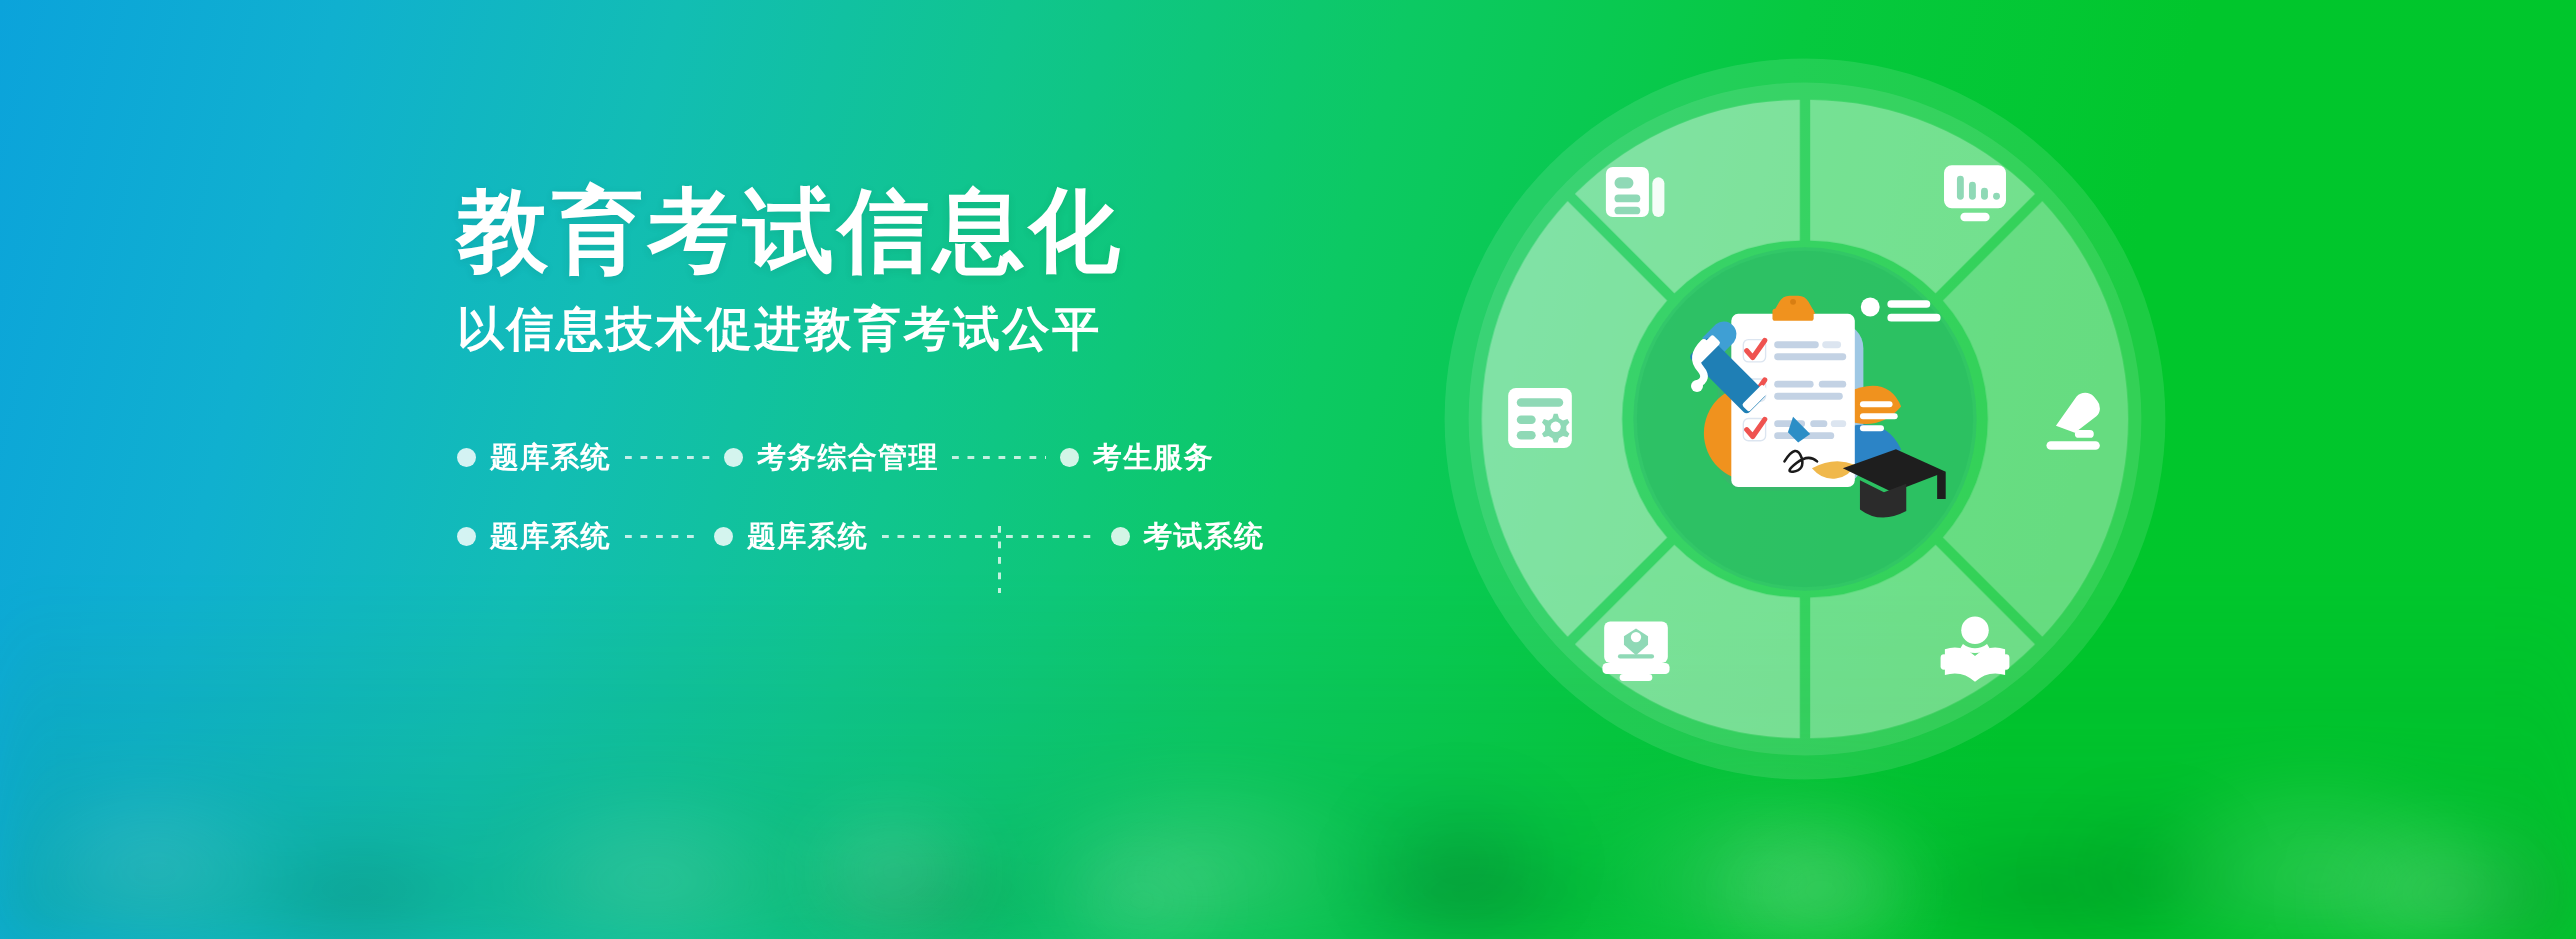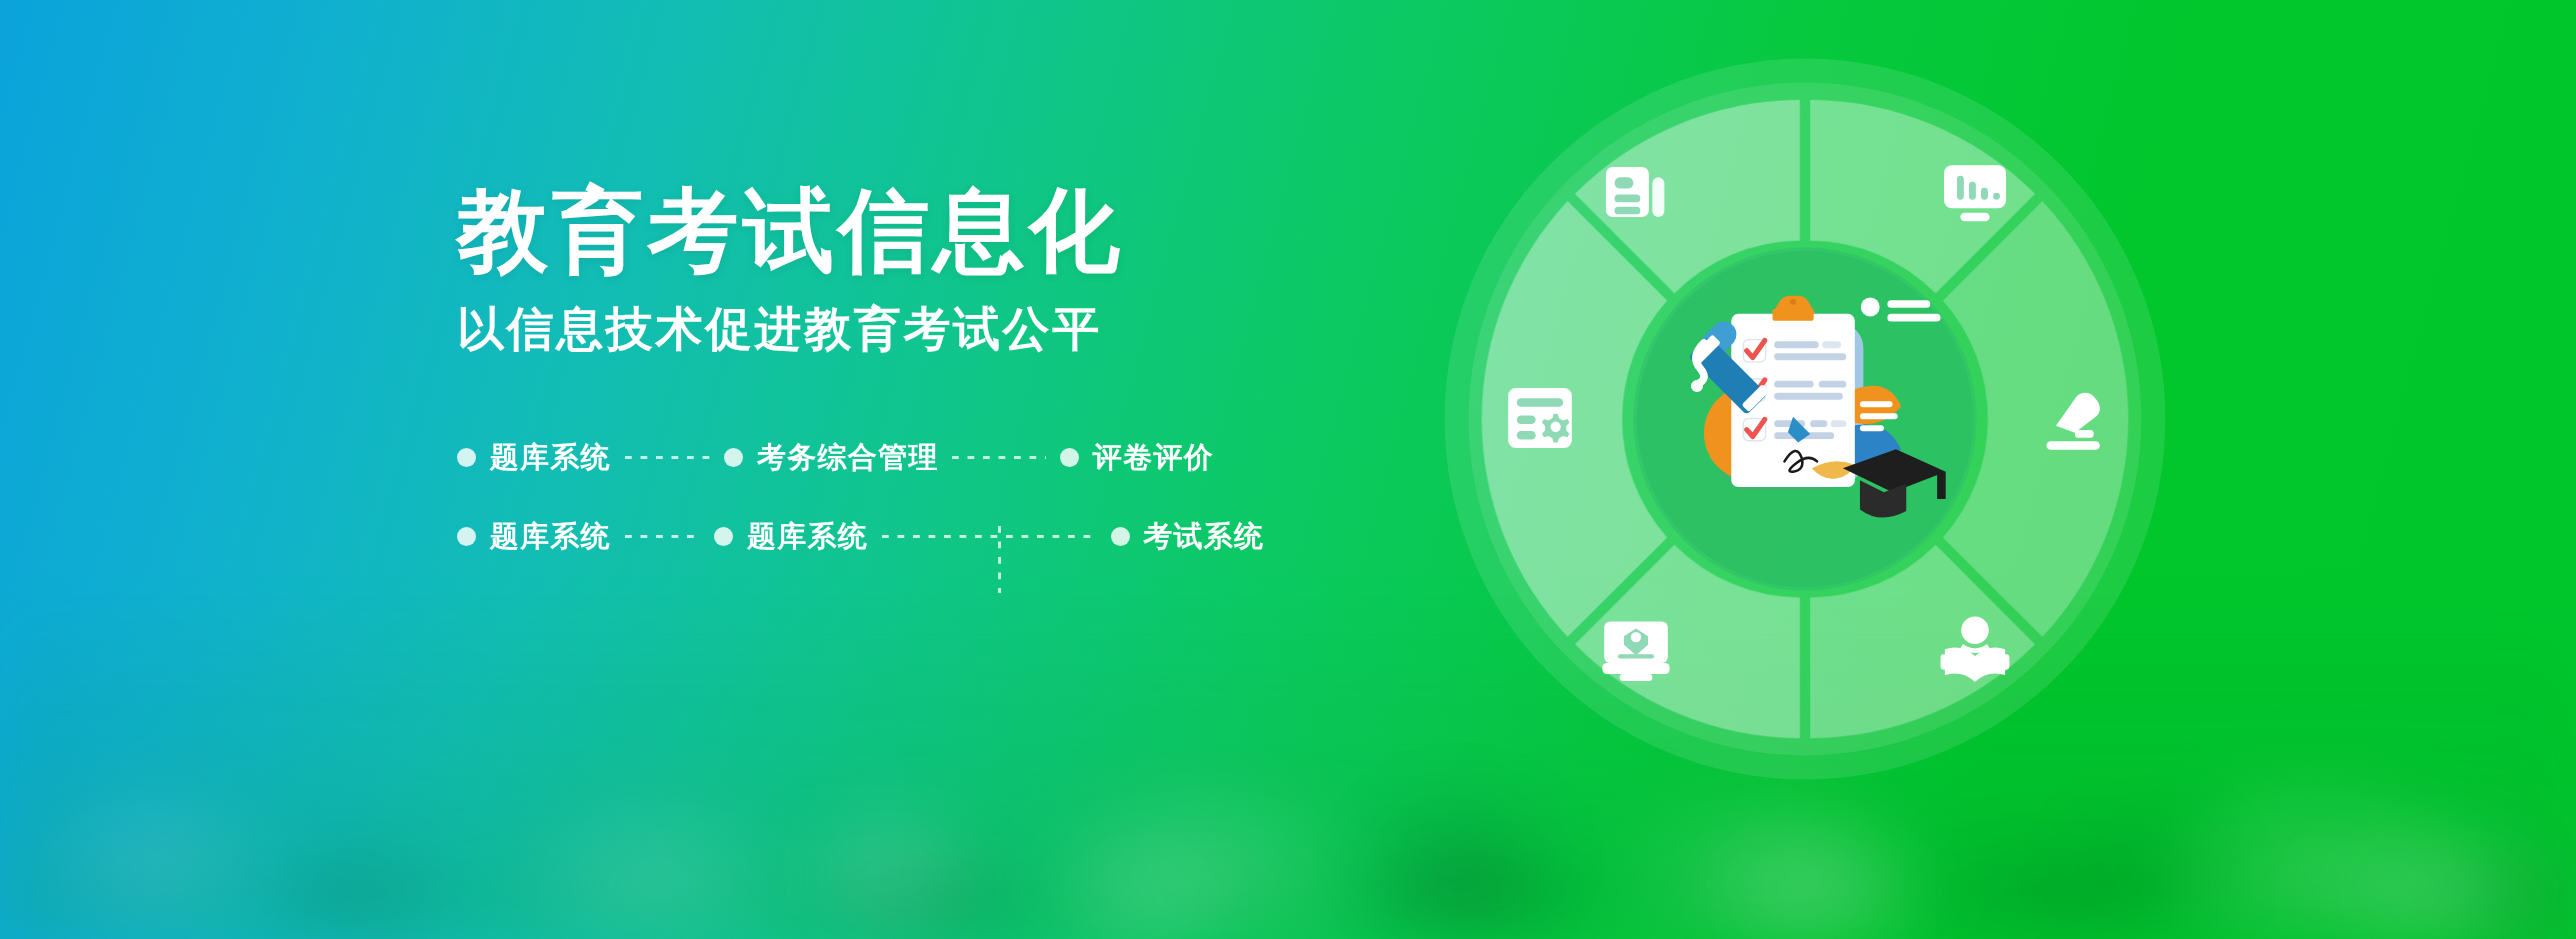--- a/index.html
+++ b/index.html
@@ -110,21 +110,21 @@
           <span class="flabel">题库系统</span>
         </div>
         <span class="dashline d1"></span>
         <div class="fitem">
           <span class="dot"></span>
           <span class="flabel">考务综合管理</span>
         </div>
         <span class="dashline d2"></span>
         <div class="fitem">
           <span class="dot"></span>
-          <span class="flabel">评卷评价</span>
+          <span class="flabel">考生服务</span>
         </div>
       </div>
 
       <div class="frow">
         <div class="fitem">
           <span class="dot"></span>
           <span class="flabel">题库系统</span>
         </div>
         <span class="dashline d3"></span>
         <div class="fitem">

